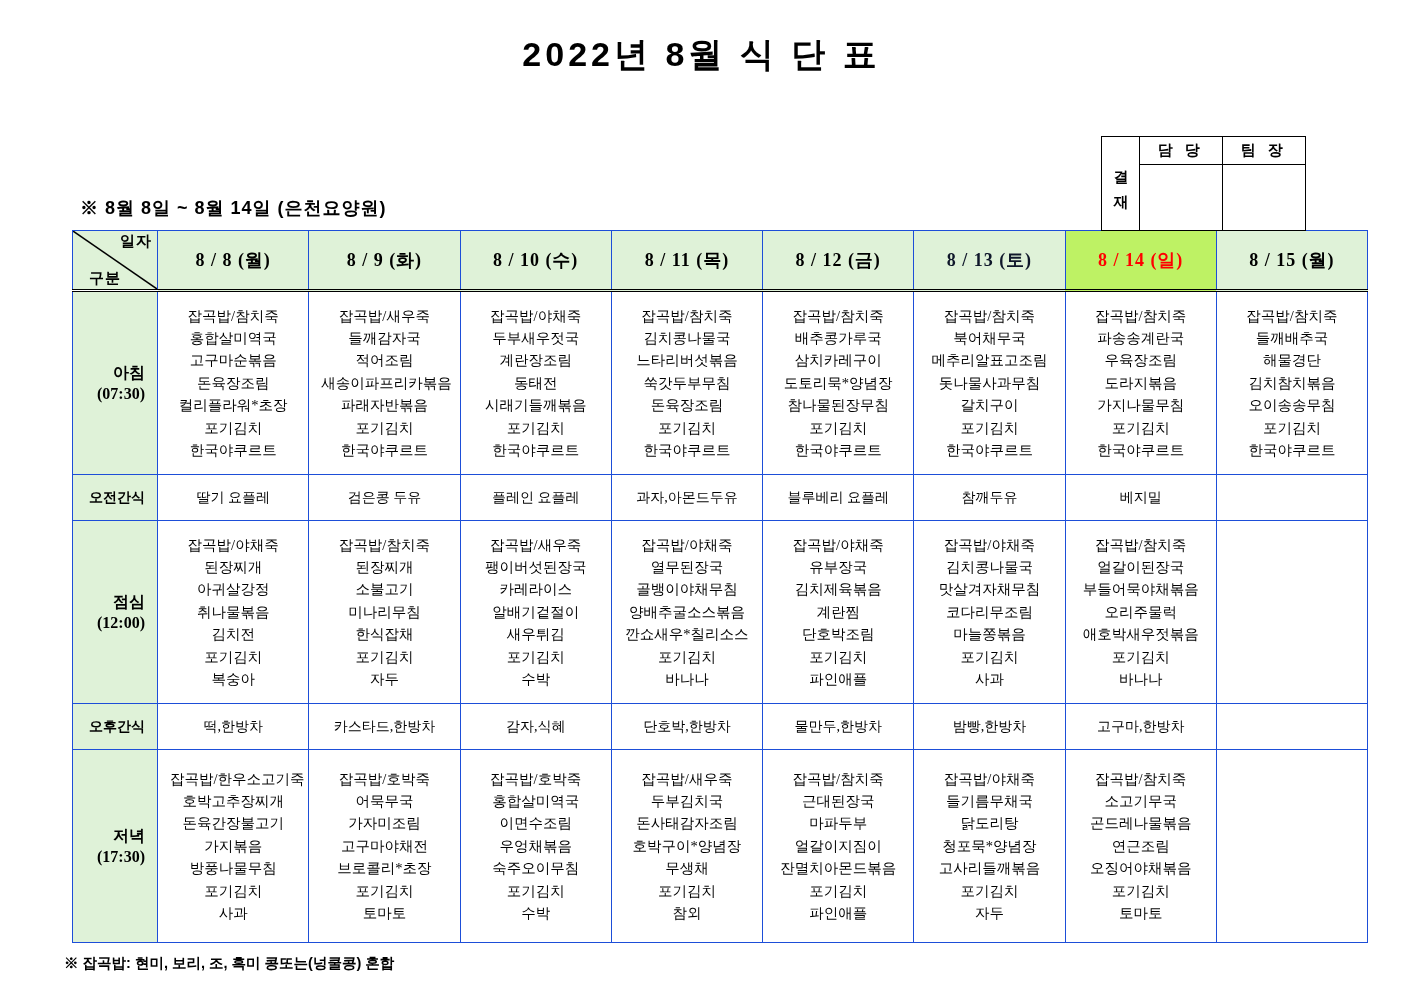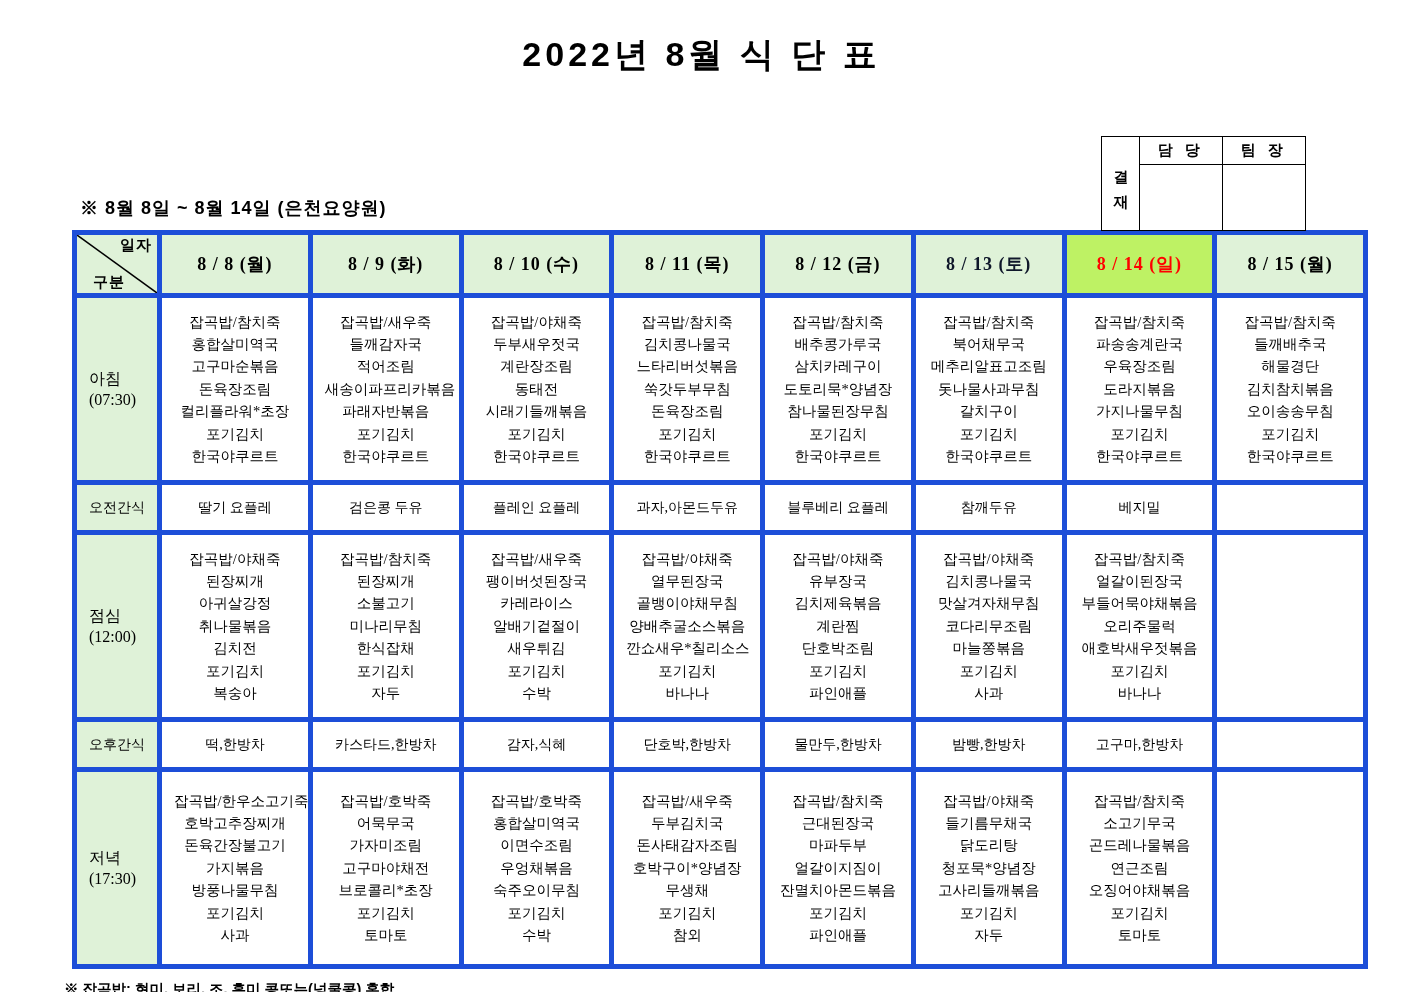--- a/index.html
+++ b/index.html
@@ -29,31 +29,31 @@
   .approval .blank.first{border-right:1px solid #000;}
   
   .subtitle{
     margin:118px 0 10px 80px;font-size:18px;font-weight:bold;letter-spacing:1px;
   }
   
   table.menu{
     border-collapse:collapse;table-layout:fixed;width:1296px;margin-left:72px;
     font-family:"Liberation Serif",serif;
   }
-  table.menu th,table.menu td{border:5px solid #1d4ed8;padding:12px;}
+  table.menu th,table.menu td{border:1px solid #1d4ed8;padding:12px;}
   table.menu thead th{
     height:34px;font-size:18px;font-weight:bold;
     border-bottom:3px double #000;letter-spacing:1px;
   }
   th.corner{position:relative;}
   th.corner svg{position:absolute;left:0;top:0;width:100%;height:100%;}
   th.corner .c-top{position:absolute;right:5px;top:1px;font-size:15px;font-weight:bold;}
   th.corner .c-bottom{position:absolute;left:16px;bottom:1px;font-size:15px;font-weight:bold;}
   tbody th.rowlabel{
-    font-size:16px;font-weight:normal;text-align:left;vertical-align:middle;line-height:21px;
+    font-size:16px;font-weight:bold;text-align:right;vertical-align:middle;line-height:21px;
   }
   tbody td{text-align:center;vertical-align:middle;font-size:14.5px;}
   .menu-line{line-height:22.4px;white-space:nowrap;}
   tr.row-meal td{height:158px;}
   tr.row-dinner td{height:168px;}
   tr.row-snack th,tr.row-snack td{height:21px;font-size:14px;}
   
   .footnotes{margin:9px 0 0 64px;font-size:14.5px;font-weight:bold;line-height:22px;}
 </style>
 </head>

